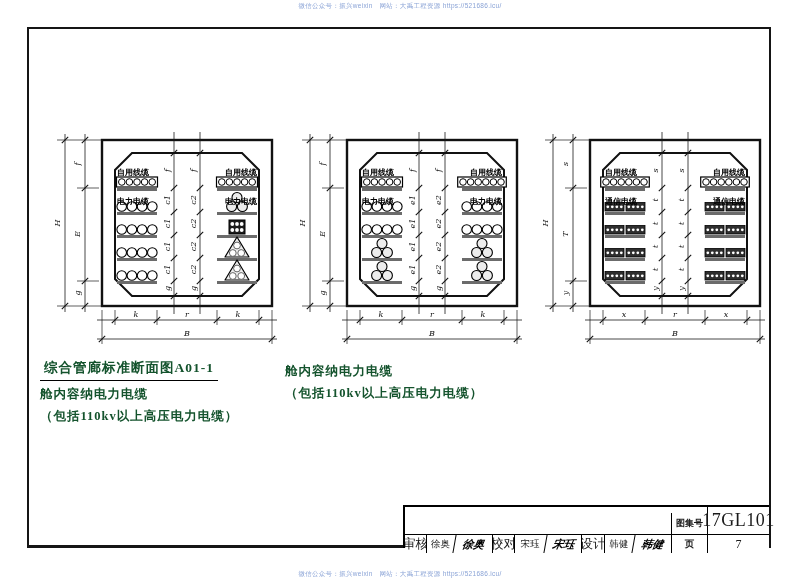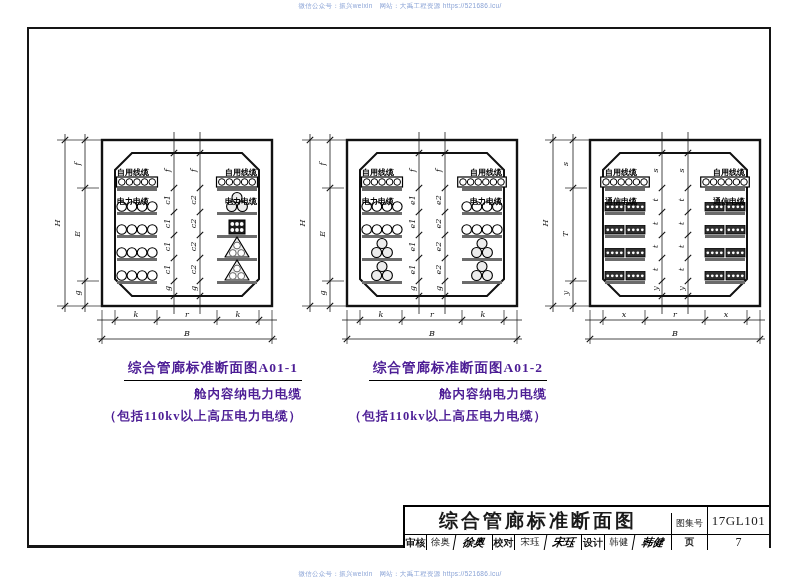--- a/index.html
+++ b/index.html
@@ -18,48 +18,48 @@
     position:absolute;left:27px;top:27px;width:744px;height:521px;
     border:2px solid #151515;border-bottom-width:3px;box-sizing:border-box;background:#fff;
   }
   .diagram{position:absolute;width:250px;height:224px;margin-left:17px;}
   .diagram svg{display:block;}
   #dg1{left:30px;top:128px;}
   #dg2{left:275px;top:128px;}
   #dg3{left:518px;top:128px;}
   .dim{font:italic 8px "DejaVu Serif",serif;fill:#111;}
   .lbl{font:bold 8px "Liberation Serif",serif;fill:#000;}
-  .caption{position:absolute;width:262px;text-align:right;top:358px;
-    font-family:"Liberation Serif",serif;color:#4c1d95;}
+  .caption{position:absolute;width:262px;text-align:left;top:358px;
+    font-family:"Liberation Serif",serif;color:#14532d;}
   #cap1{left:40px;}
   #cap2{left:285px;}
   #cap3{left:528px;}
   .cap-title{display:inline-block;font-size:13.5px;font-weight:bold;
     border-bottom:1.5px solid #000;padding:0 4px 3px 4px;letter-spacing:1px;}
   .cap-sub{font-size:12.5px;font-weight:bold;margin-top:5px;letter-spacing:1px;}
   .titleblock{
     position:absolute;left:403px;top:505px;width:366px;height:43px;box-sizing:border-box;
     border:2px solid #000;border-bottom:none;border-right:none;background:#fff;
     display:grid;grid-template-columns:1fr 36px 62px;grid-template-rows:27px 1fr;
   }
   .tb-cell{display:flex;align-items:center;justify-content:center;box-sizing:border-box;}
   .tb-title{grid-column:1;grid-row:1;font-size:19px;font-weight:bold;letter-spacing:3px;
     font-family:"Liberation Sans",sans-serif;}
-  .tb-atlas-lab{grid-column:2;grid-row:1;border-left:1.5px solid #000;font-size:9px;font-weight:normal;margin-top:6px;}
+  .tb-atlas-lab{grid-column:2;grid-row:1;border-left:1.5px solid #000;font-size:9px;font-weight:bold;margin-top:6px;}
   .tb-atlas-val{grid-column:3;grid-row:1;border-left:1.5px solid #000;
-    font-family:"Liberation Serif",serif;font-size:13px;letter-spacing:.5px;}
+    font-family:"Liberation Serif",serif;font-size:18px;letter-spacing:.5px;}
   .tb-sigs{grid-column:1;grid-row:2;border-top:1.5px solid #000;display:flex;}
   .tb-page-lab{grid-column:2;grid-row:2;border-left:1.5px solid #000;border-top:1.5px solid #000;
     font-size:9.5px;font-weight:bold;}
   .tb-page-val{grid-column:3;grid-row:2;border-left:1.5px solid #000;border-top:1.5px solid #000;
     font-family:"Liberation Serif",serif;font-size:12px;}
   .sig-cell{display:flex;align-items:center;justify-content:center;box-sizing:border-box;
     border-left:1px solid #000;overflow:hidden;white-space:nowrap;}
   .sig-cell:first-child{border-left:none;}
-  .sig-role{font-size:10px;font-weight:bold;}
+  .sig-role{font-size:13px;font-weight:normal;}
   .sig-name{font-size:9.5px;font-family:"Liberation Serif",serif;}
   .sig-hand{font:italic bold 11px "DejaVu Serif",serif;transform:skewX(-10deg);color:#000;}
 </style>
 </head>
 <body>
 
 <div class="watermark wm-top">微信公众号：振兴weixin　网站：大禹工程资源 https://521686.icu/</div>
 
 <div class="sheet"></div>
 
@@ -526,29 +526,27 @@
       </g>
     </svg>
 </div>
 
 <div class="caption" id="cap1">
   <div><span class="cap-title">综合管廊标准断面图A01-1</span></div>
   <div class="cap-sub">舱内容纳电力电缆</div>
   <div class="cap-sub">（包括110kv以上高压电力电缆）</div>
 </div>
 <div class="caption" id="cap2">
-  <div><span class="cap-title">综合管廊标准断面图A01-2</span></div>
   <div class="cap-sub">舱内容纳电力电缆</div>
   <div class="cap-sub">（包括110kv以上高压电力电缆）</div>
 </div>
 <div class="caption" id="cap3">
 </div>
 
 <div class="titleblock">
-  <div class="tb-cell tb-title">综合管廊标准断面图</div>
   <div class="tb-cell tb-atlas-lab">图集号</div>
   <div class="tb-cell tb-atlas-val">17GL101</div>
   <div class="tb-sigs">
     <div class="sig-cell sig-role" style="flex:24 0 0">审核</div>
     <div class="sig-cell sig-name" style="flex:30 0 0">徐奥</div>
     <div class="sig-cell sig-hand" style="flex:42 0 0">徐奥</div>
     <div class="sig-cell sig-role" style="flex:24 0 0">校对</div>
     <div class="sig-cell sig-name" style="flex:34 0 0">宋珏</div>
     <div class="sig-cell sig-hand" style="flex:40 0 0">宋珏</div>
     <div class="sig-cell sig-role" style="flex:24 0 0">设计</div>

